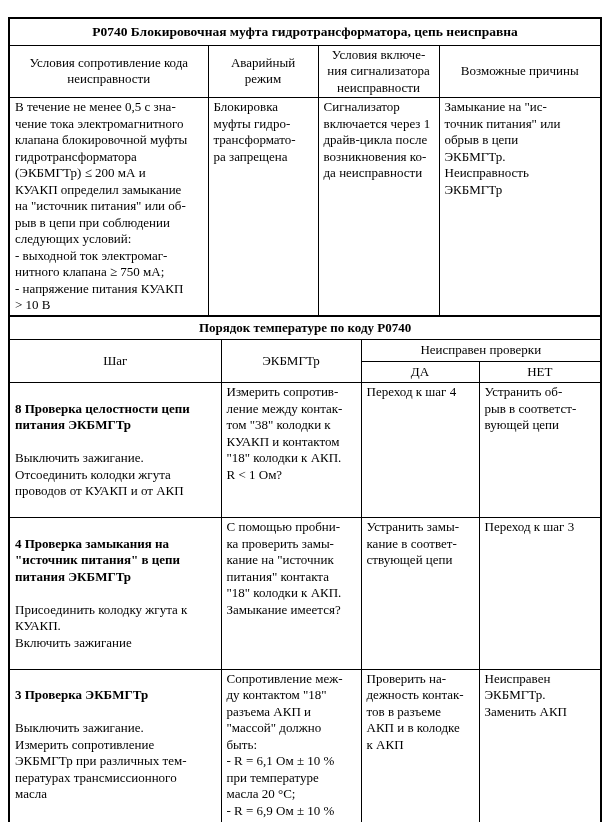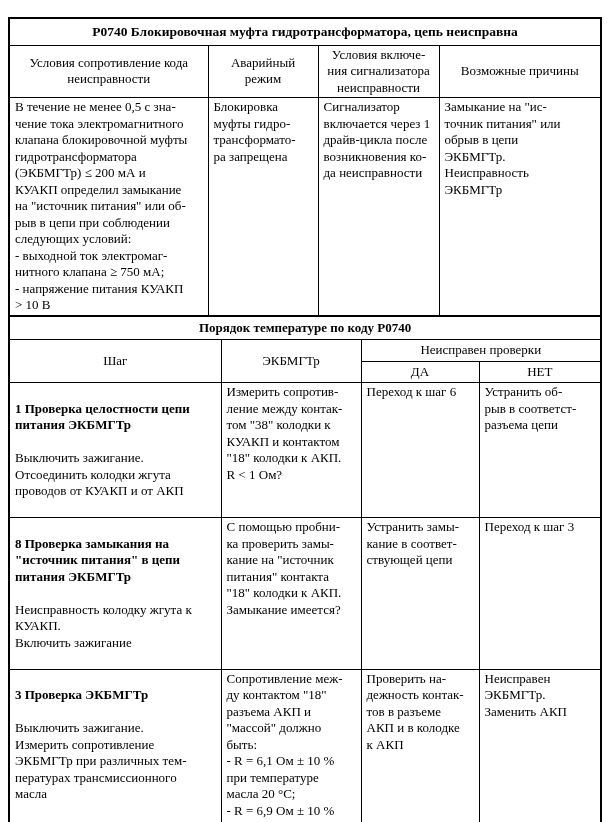--- a/index.html
+++ b/index.html
@@ -117,44 +117,44 @@
         <td rowspan="2" class="c">ЭКБМГТр</td>
         <td colspan="2" class="c">Неисправен проверки</td>
       </tr>
       <tr class="h21">
         <td class="c">ДА</td>
         <td class="c">НЕТ</td>
       </tr>
 
       <tr class="h85">
         <td>
-          <div class="b">1 Проверка целостности цепи
+          <div class="b">8 Проверка целостности цепи
 питания ЭКБМГТр</div>
           <div>Выключить зажигание.
 Отсоединить колодки жгута
 проводов от КУАКП и от АКП</div>
         </td>
         <td>Измерить сопротив-
 ление между контак-
 том "38" колодки к
 КУАКП и контактом
 "18" колодки к АКП.
 R &lt; 1 Ом?</td>
-        <td>Переход к шаг 6</td>
+        <td>Переход к шаг 4</td>
         <td>Устранить об-
 рыв в соответст-
-разъема цепи</td>
+вующей цепи</td>
       </tr>
 
       <tr class="h105">
         <td>
-          <div class="b">8 Проверка замыкания на
+          <div class="b">4 Проверка замыкания на
 "источник питания" в цепи
 питания ЭКБМГТр</div>
-          <div>Неисправность колодку жгута к
+          <div>Присоединить колодку жгута к
 КУАКП.
 Включить зажигание</div>
         </td>
         <td>С помощью пробни-
 ка проверить замы-
 кание на "источник
 питания" контакта
 "18" колодки к АКП.
 Замыкание имеется?</td>
         <td>Устранить замы-

